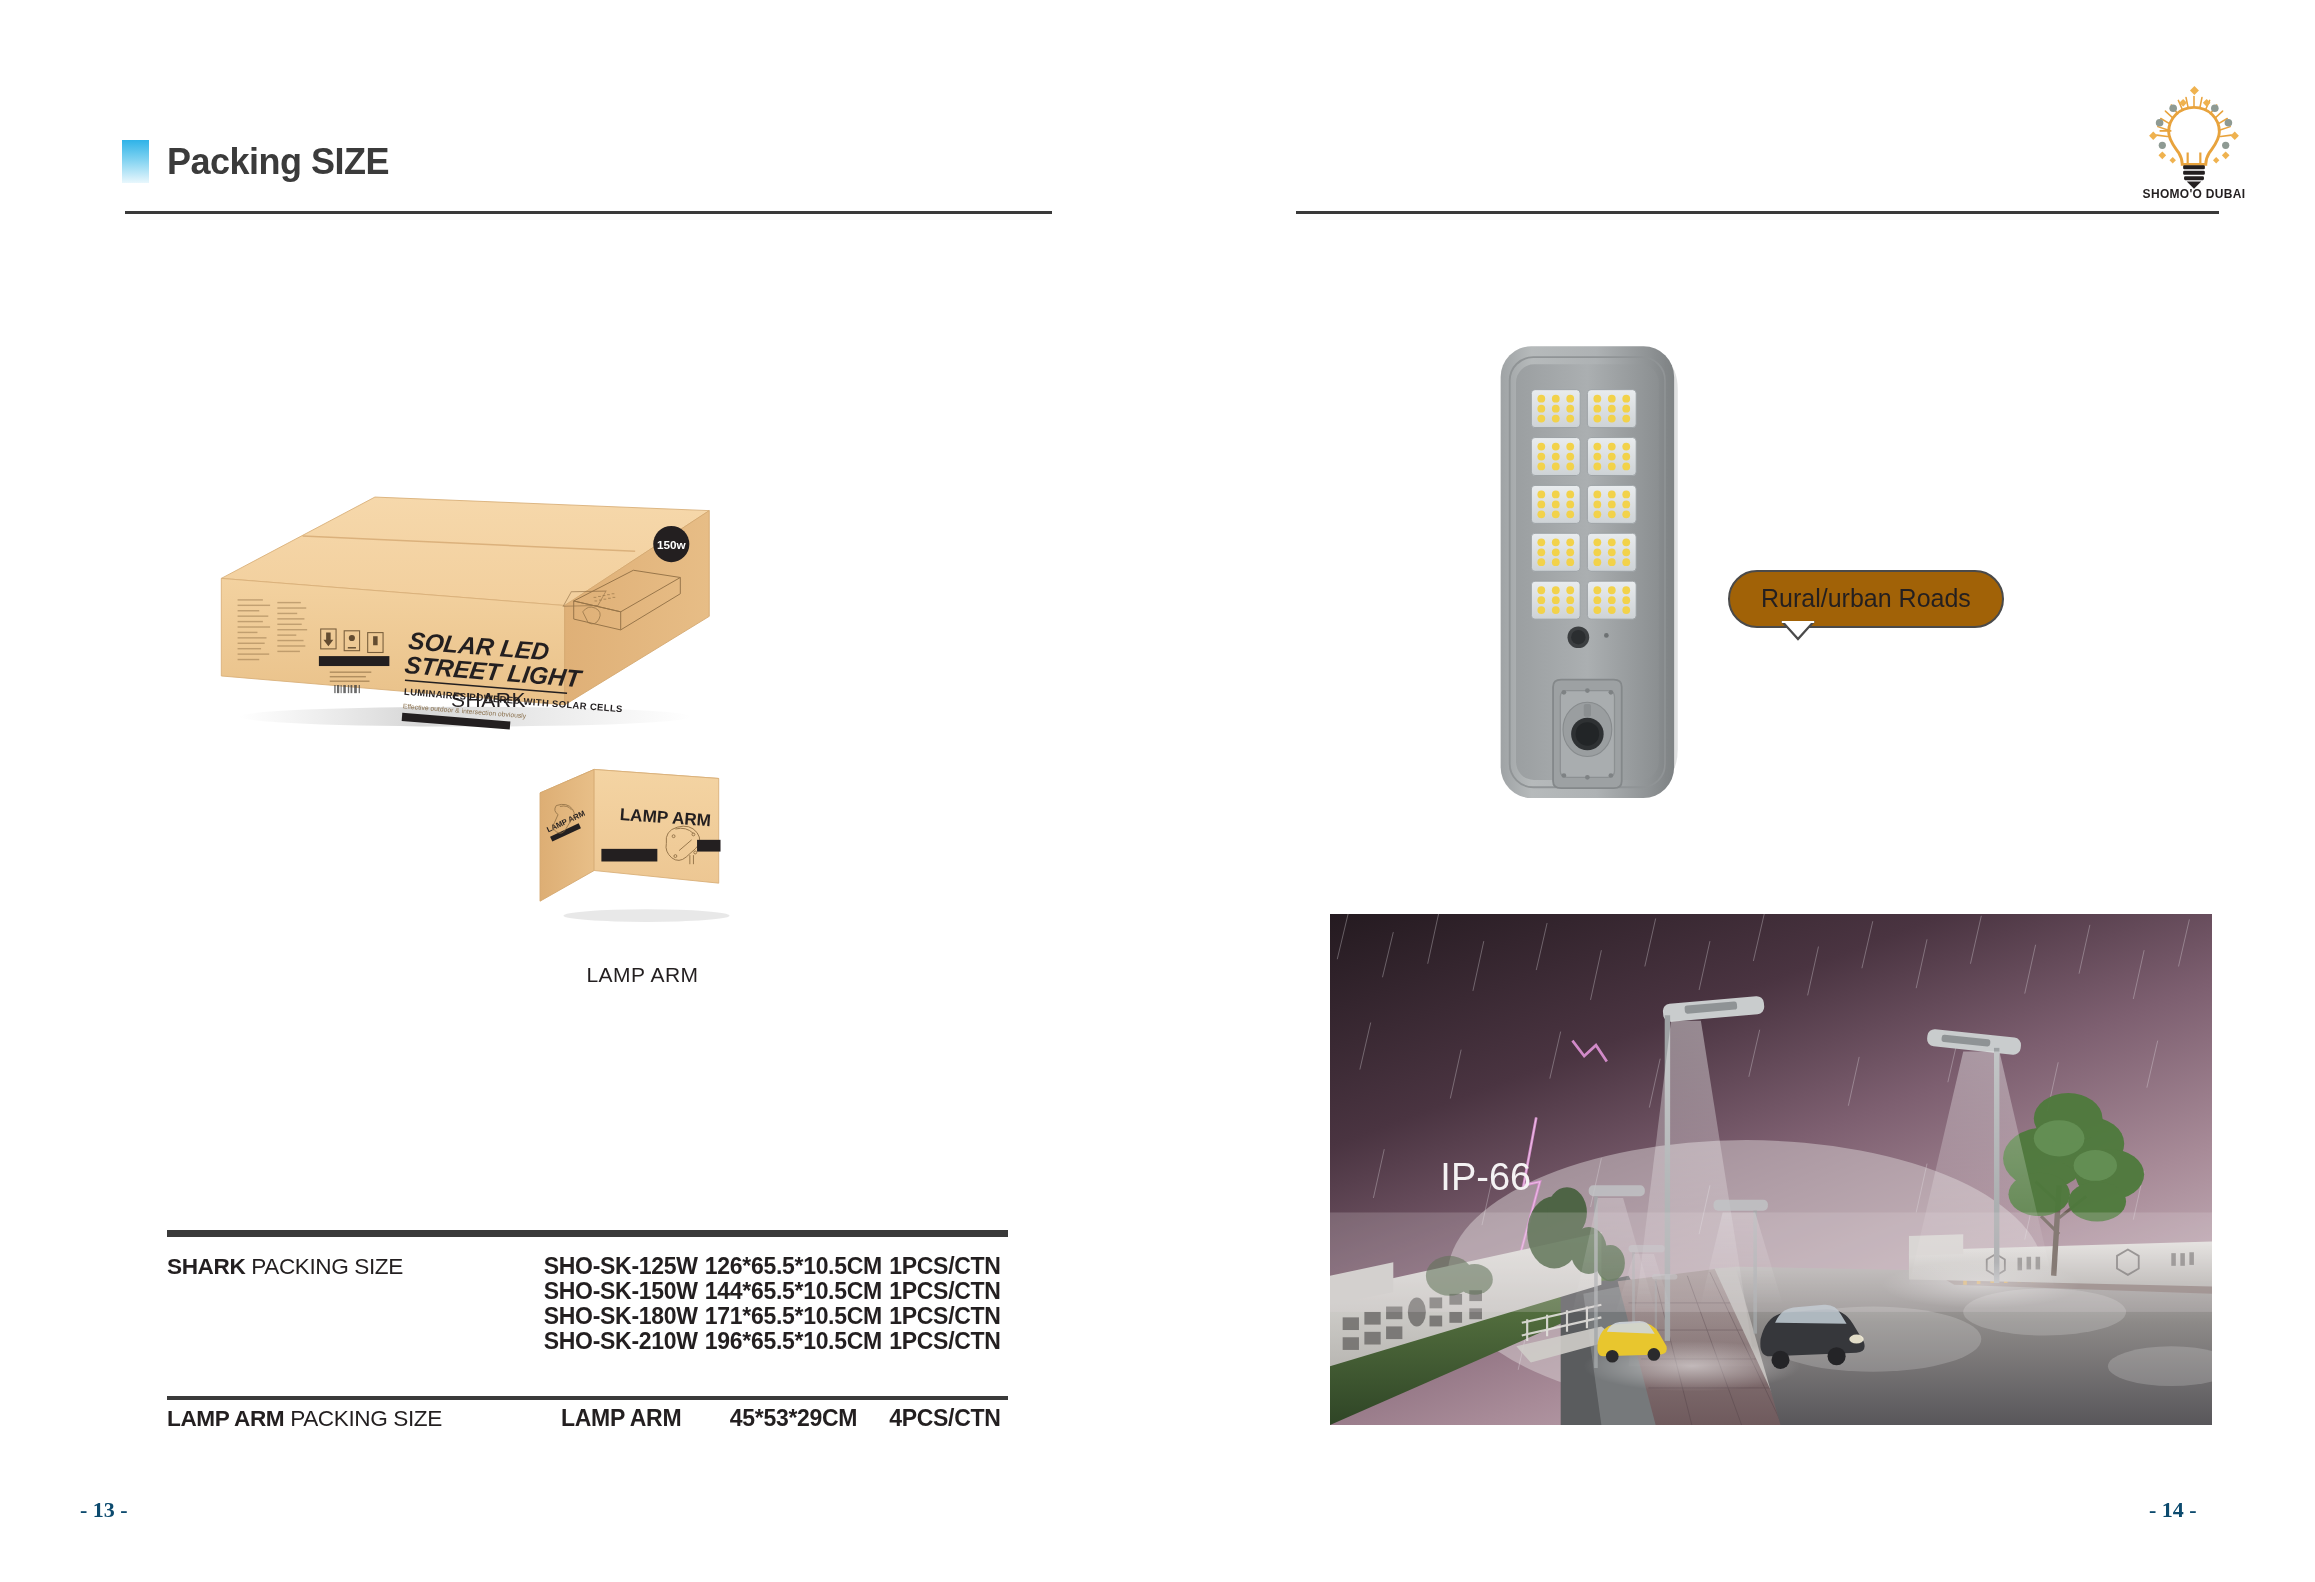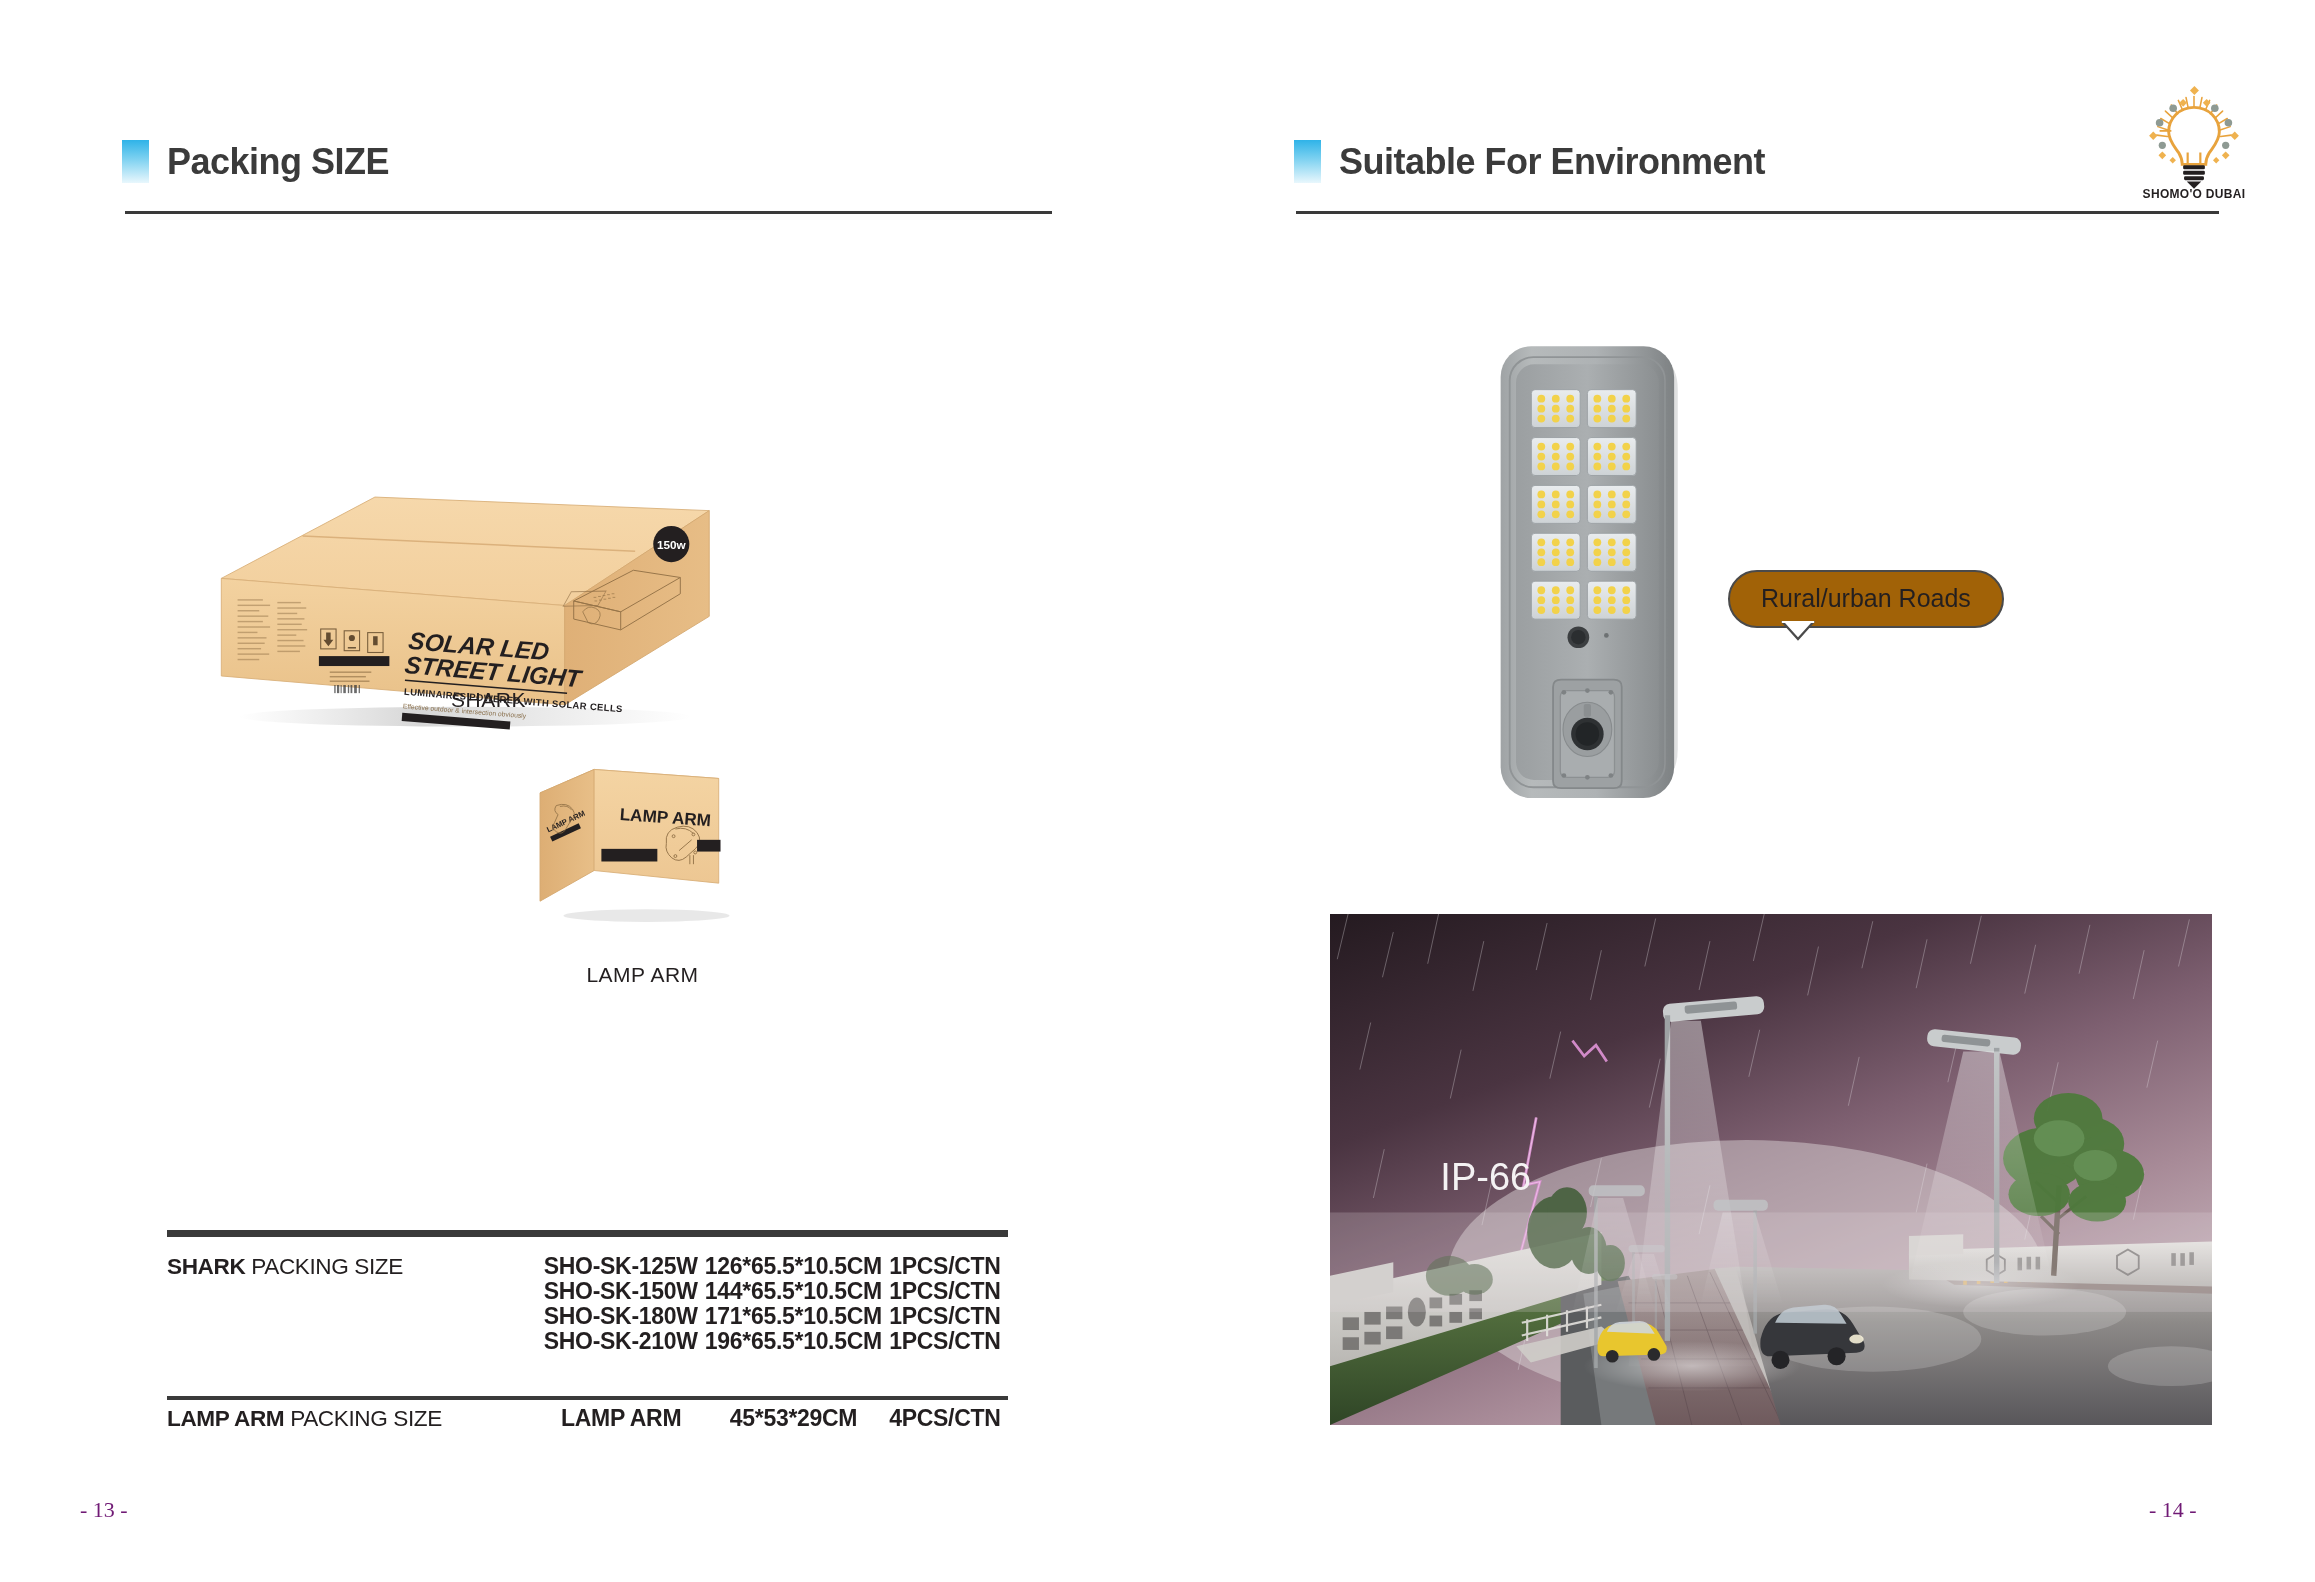--- a/index.html
+++ b/index.html
@@ -55,21 +55,21 @@
   .callout{position:absolute;left:1728px;top:570px;}
   .callout-pill{border:2.3px solid #4a4a4a;border-radius:54px;background:#a16207;
       padding:11.8px 31px 13.6px 31px;font-size:25px;color:#231f20;white-space:nowrap;}
   .callout-tip{position:absolute;left:52px;top:51px;width:36px;height:20px;}
 
   .scene{position:absolute;left:1330px;top:914px;width:882px;height:511px;
       overflow:hidden;background:#84cc16;}
 
   
   .pgno{position:absolute;font-family:"Liberation Serif","DejaVu Serif",serif;
-      font-size:22px;color:#701a75;}
+      font-size:22px;color:#0c4a6e;font-weight:bold;}
 </style>
 </head>
 <body>
 
 <div class="page page-left">
 
   <div class="sec-head" style="left:122px;top:140px;">
     <div class="sec-marker"></div>
     <div class="sec-title">Packing SIZE</div>
   </div>
@@ -287,24 +287,20 @@
       </tr>
     </tbody>
       </table>
   </div>
 
   <div class="pgno" style="left:80px;top:1497px;">- 13 -</div>
 </div>
 
 <div class="page page-right">
 
-  <div class="sec-head" style="left:136px;top:140px;">
-    <div class="sec-marker"></div>
-    <div class="sec-title">Suitable For Environment</div>
-  </div>
   <div class="sec-rule" style="left:138px;top:211px;width:923px;"></div>
 </div>
 
 <div class="logo-wrap">
   <svg viewBox="0 0 190 120" width="172" height="109">
     <g>
 
       <g stroke="#e8a33d" stroke-width="1.5">
         <g transform="translate(95,54)">
           <path d="M-34,-2 A34,34 0 0 1 34,-2" fill="none" stroke="none"></path>

